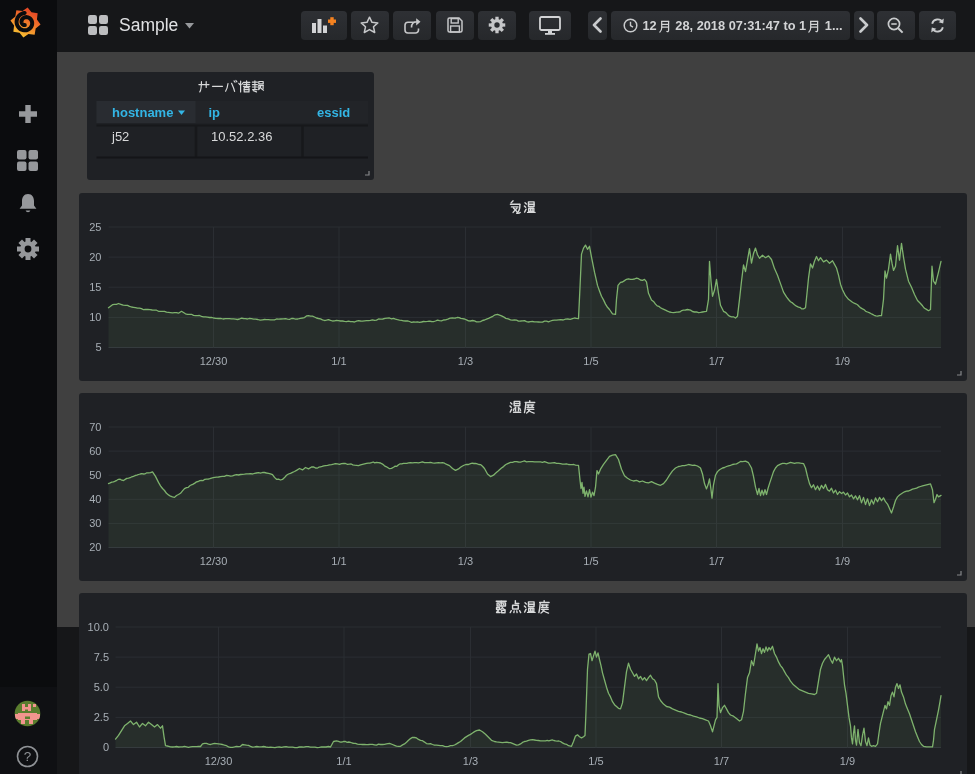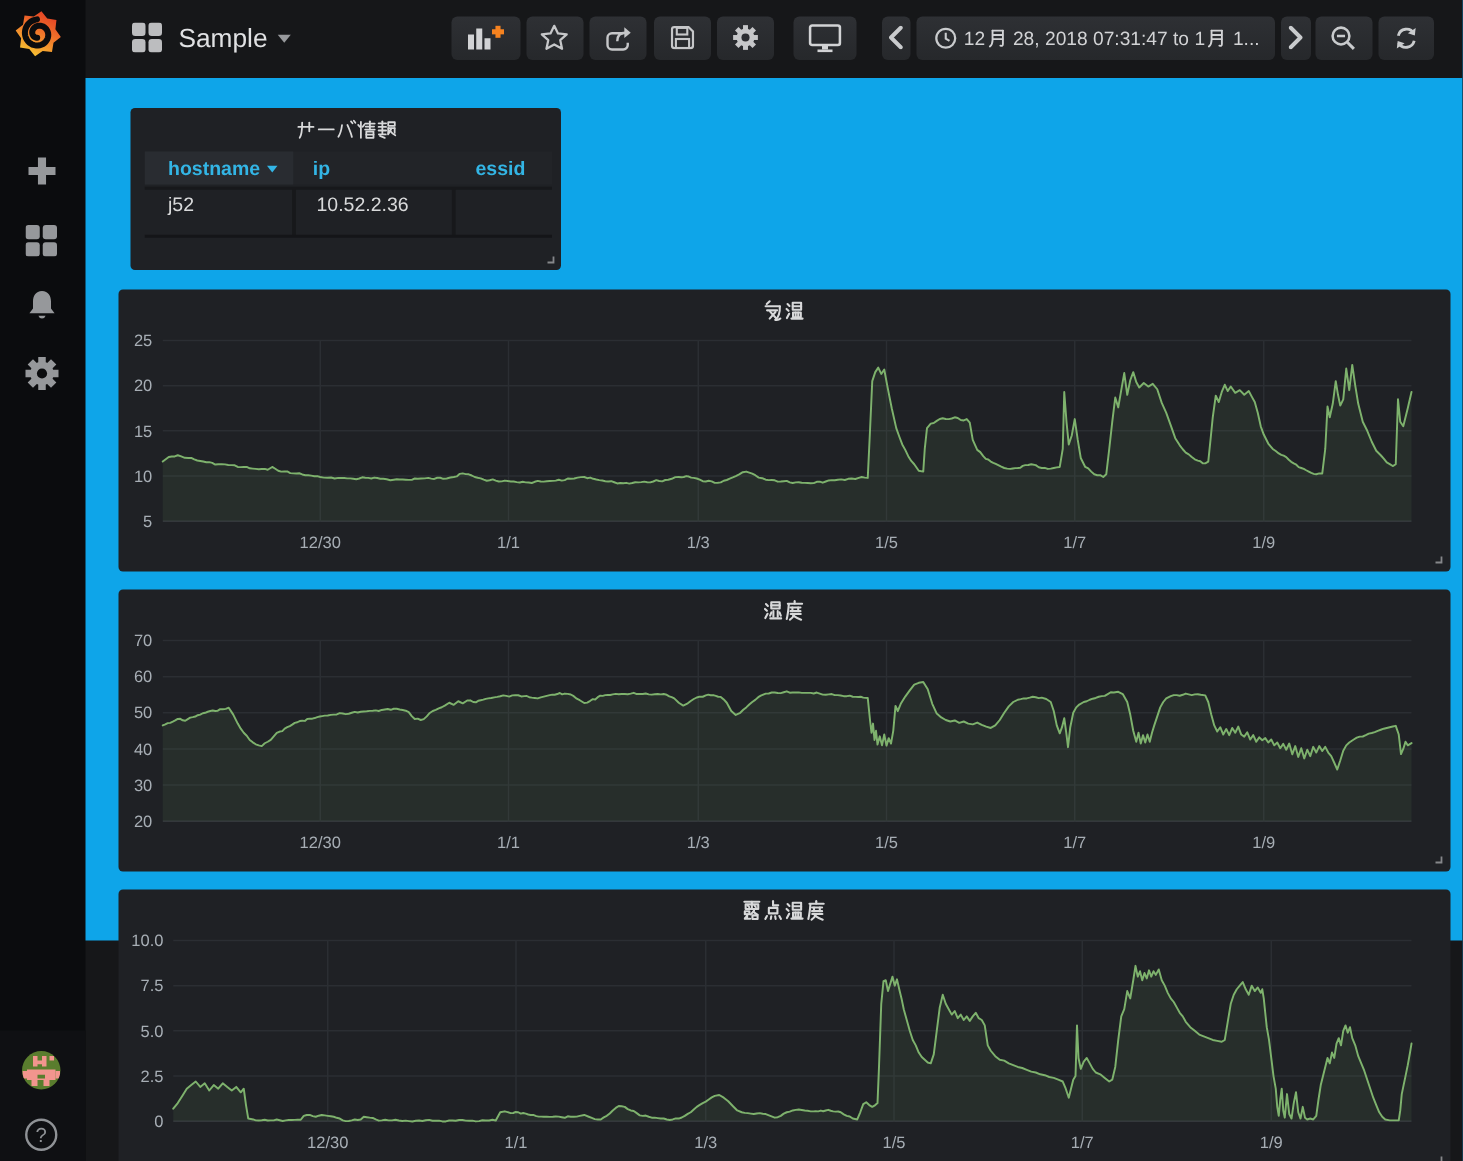--- a/index.html
+++ b/index.html
@@ -1,24 +1,24 @@
 <!DOCTYPE html>
 <html><head><meta charset="utf-8"><style>
 * { margin:0; padding:0; box-sizing:border-box; }
 html,body { width:975px; height:774px; background:#161719; overflow:hidden;
   font-family:"Liberation Sans", sans-serif; }
-#wrap { position:relative; width:975px; height:627px; background:#0ea5e9; }
+#wrap { position:relative; width:975px; height:627px; background:#404040; }
 #sidebar { position:absolute; left:0; top:0; width:57px; height:774px; background:#0b0c0e; }
 #sidebar .btm { position:absolute; left:0; top:687px; width:57px; height:87px; background:#0f1013; }
 #navbar { position:absolute; left:0; top:0; width:975px; height:52px; background:#161719; }
 .nbtn { position:absolute; top:10.5px; height:29.5px; border-radius:4px;
   background:linear-gradient(180deg,#2e3034,#26282b); display:flex; }
 .panel { position:absolute; background:#1f2125; border-radius:3px; }
 #sample { position:absolute; left:119px; top:15px; font-size:17.5px; font-weight:500; color:#e0e1e3; }
-#timetxt { display:flex; align-items:flex-start; margin:auto auto auto 12px; font-size:12.8px; font-weight:normal; color:#d2d3d5; }
+#timetxt { display:flex; align-items:flex-end; margin:auto auto auto 12px; font-size:12.8px; font-weight:bold; color:#d2d3d5; }
 </style></head>
 <body>
 <div id="wrap">
 <div id="navbar">
   <div id="sample">Sample</div>
   <svg width="20" height="20" viewBox="0 0 20 20" style="position:absolute;left:88;top:15">
 <g fill="#bcbdbf">
           <rect x="0" y="0" width="9" height="9" rx="2.2"></rect>
           <rect x="11" y="0" width="9" height="9" rx="2.2"></rect>
 <rect x="0" y="11" width="9" height="9" rx="2.2"></rect>

